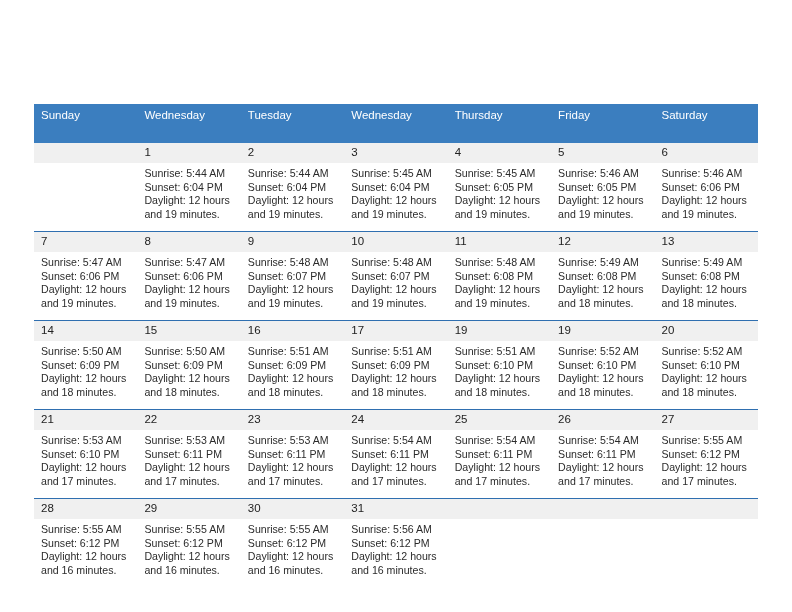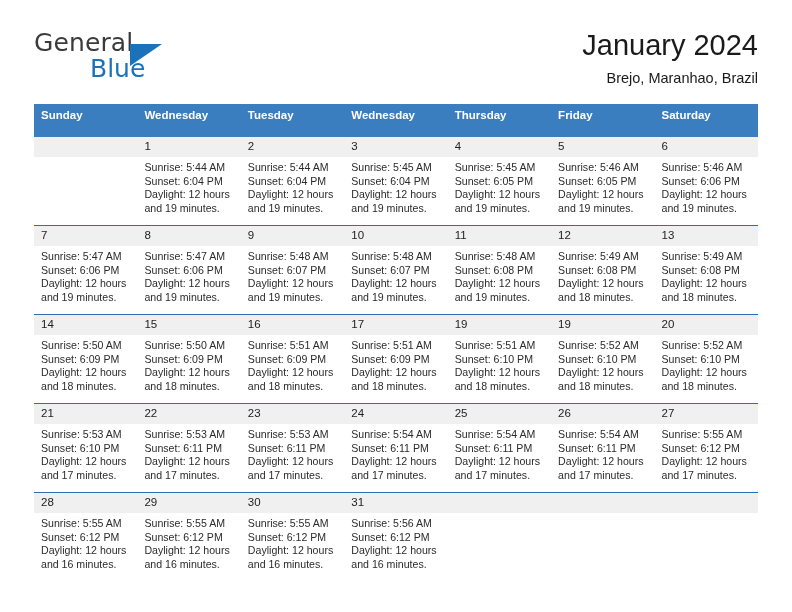--- a/index.html
+++ b/index.html
@@ -96,23 +96,23 @@
   }
   table.cal {
     border-collapse: collapse;
     width: 724px;
     table-layout: fixed;
   }
   table.cal th {
     background: #3b7ebf;
     color: #ffffff;
     font-size: 11.5px;
-    font-weight: bold;
+    font-weight: normal;
     text-align: left;
-    padding: 5px 0 16px 7px;
+    padding: 5px 0 22px 7px;
     height: 12px;
     border: none;
   }
   tr.week-row > td {
     vertical-align: top;
     padding: 0;
     border: none;
     border-top: 1.5px solid #2f6fb0;
     height: 88px;
   }
@@ -141,34 +141,20 @@
   }
   .cellbody.blank div {
     visibility: hidden;
   }
 </style>
 </head>
 <body>
 
 <div class="page">
 
-  <div class="topbar">
-
-    <div class="logo">
-      <span class="logo-general">General</span>
-      <span class="logo-triangle"></span>
-      <span class="logo-blue">Blue</span>
-    </div>
-
-    <div class="title-block">
-      <div class="cal-title">January 2024</div>
-      <div class="cal-subtitle">Brejo, Maranhao, Brazil</div>
-    </div>
-
-  </div>
 
   <div class="calendar">
     <table class="cal">
       <thead>
         <tr id="header-row">
             <th>Sunday</th>
             <th>Wednesday</th>
             <th>Tuesday</th>
             <th>Wednesday</th>
             <th>Thursday</th>

